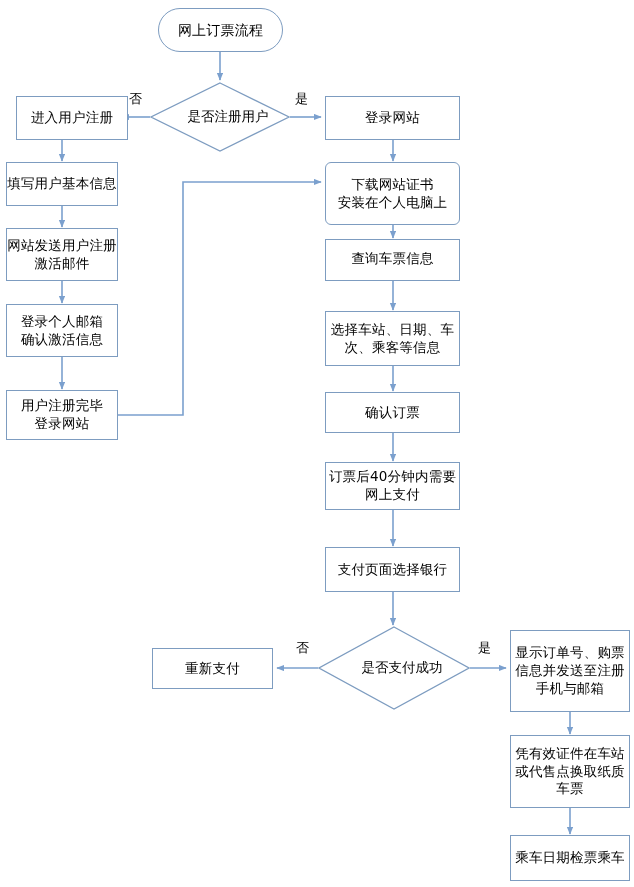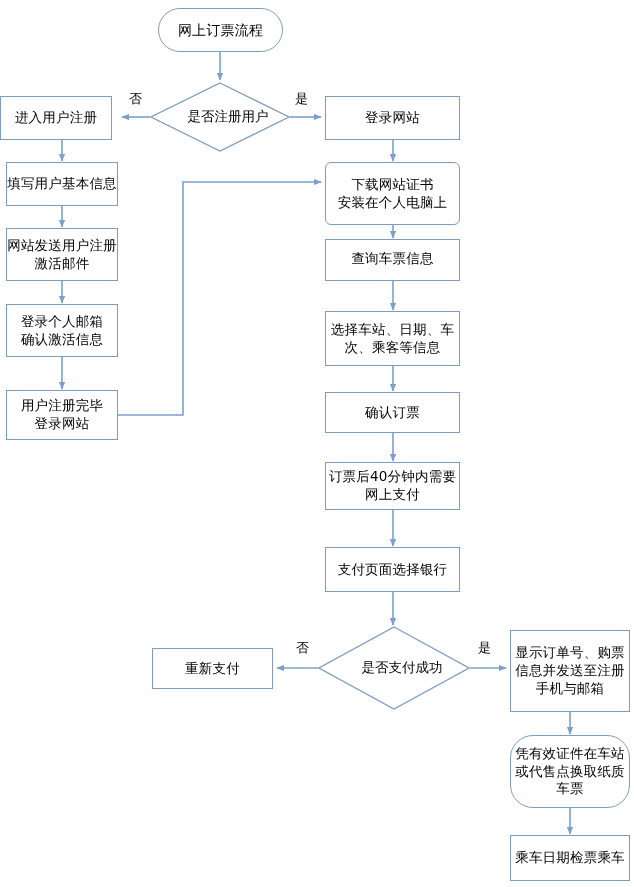--- a/index.html
+++ b/index.html
@@ -110,21 +110,21 @@
   <div class="diamond" style="left:150px;top:82px;width:140px;height:70px;">
     <svg class="dshape" viewBox="0 0 140 70" preserveAspectRatio="none">
       <polygon points="70,1 139,35 70,69 1,35" fill="#ffffff" stroke="#7d9cc0" stroke-width="1.2"></polygon>
     </svg>
     <span class="dlabel">是否注册用户</span>
   </div>
 
   <div class="edgelabel" style="left:129px;top:92px;">否</div>
   <div class="edgelabel" style="left:295px;top:92px;">是</div>
 
-  <div class="node" style="left:0;top:96px;width:112px;height:44px;">进入用户注册</div>
+  <div class="node" style="left:16px;top:96px;width:112px;height:44px;">进入用户注册</div>
   <div class="node" style="left:6px;top:162px;width:112px;height:44px;">填写用户基本信息</div>
   <div class="node" style="left:6px;top:228px;width:112px;height:53px;">网站发送用户注册
 激活邮件</div>
   <div class="node" style="left:6px;top:304px;width:112px;height:53px;">登录个人邮箱
 确认激活信息</div>
   <div class="node" style="left:6px;top:390px;width:112px;height:50px;">用户注册完毕
 登录网站</div>
 
   <div class="node" style="left:325px;top:96px;width:135px;height:44px;">登录网站</div>
   <div class="node" style="left:325px;top:162px;width:135px;height:63px;border-radius:6px;">下载网站证书
@@ -145,18 +145,18 @@
   </div>
 
   <div class="edgelabel" style="left:296px;top:641px;">否</div>
   <div class="edgelabel" style="left:478px;top:641px;">是</div>
 
   <div class="node" style="left:510px;top:630px;width:120px;height:82px;">显示订单号、购票
 信息并发送至注册
 手机与邮箱</div>
 
   <div class="node" style="left:152px;top:648px;width:121px;height:41px;">重新支付</div>
-  <div class="node" style="left:510px;top:735px;width:120px;height:73px;border-radius:23px;">凭有效证件在车站
+  <div class="node" style="left:510px;top:735px;width:120px;height:73px;">凭有效证件在车站
 或代售点换取纸质
 车票</div>
   <div class="node" style="left:510px;top:835px;width:120px;height:46px;">乘车日期检票乘车</div>
 
 </div>
 
 </body></html>

